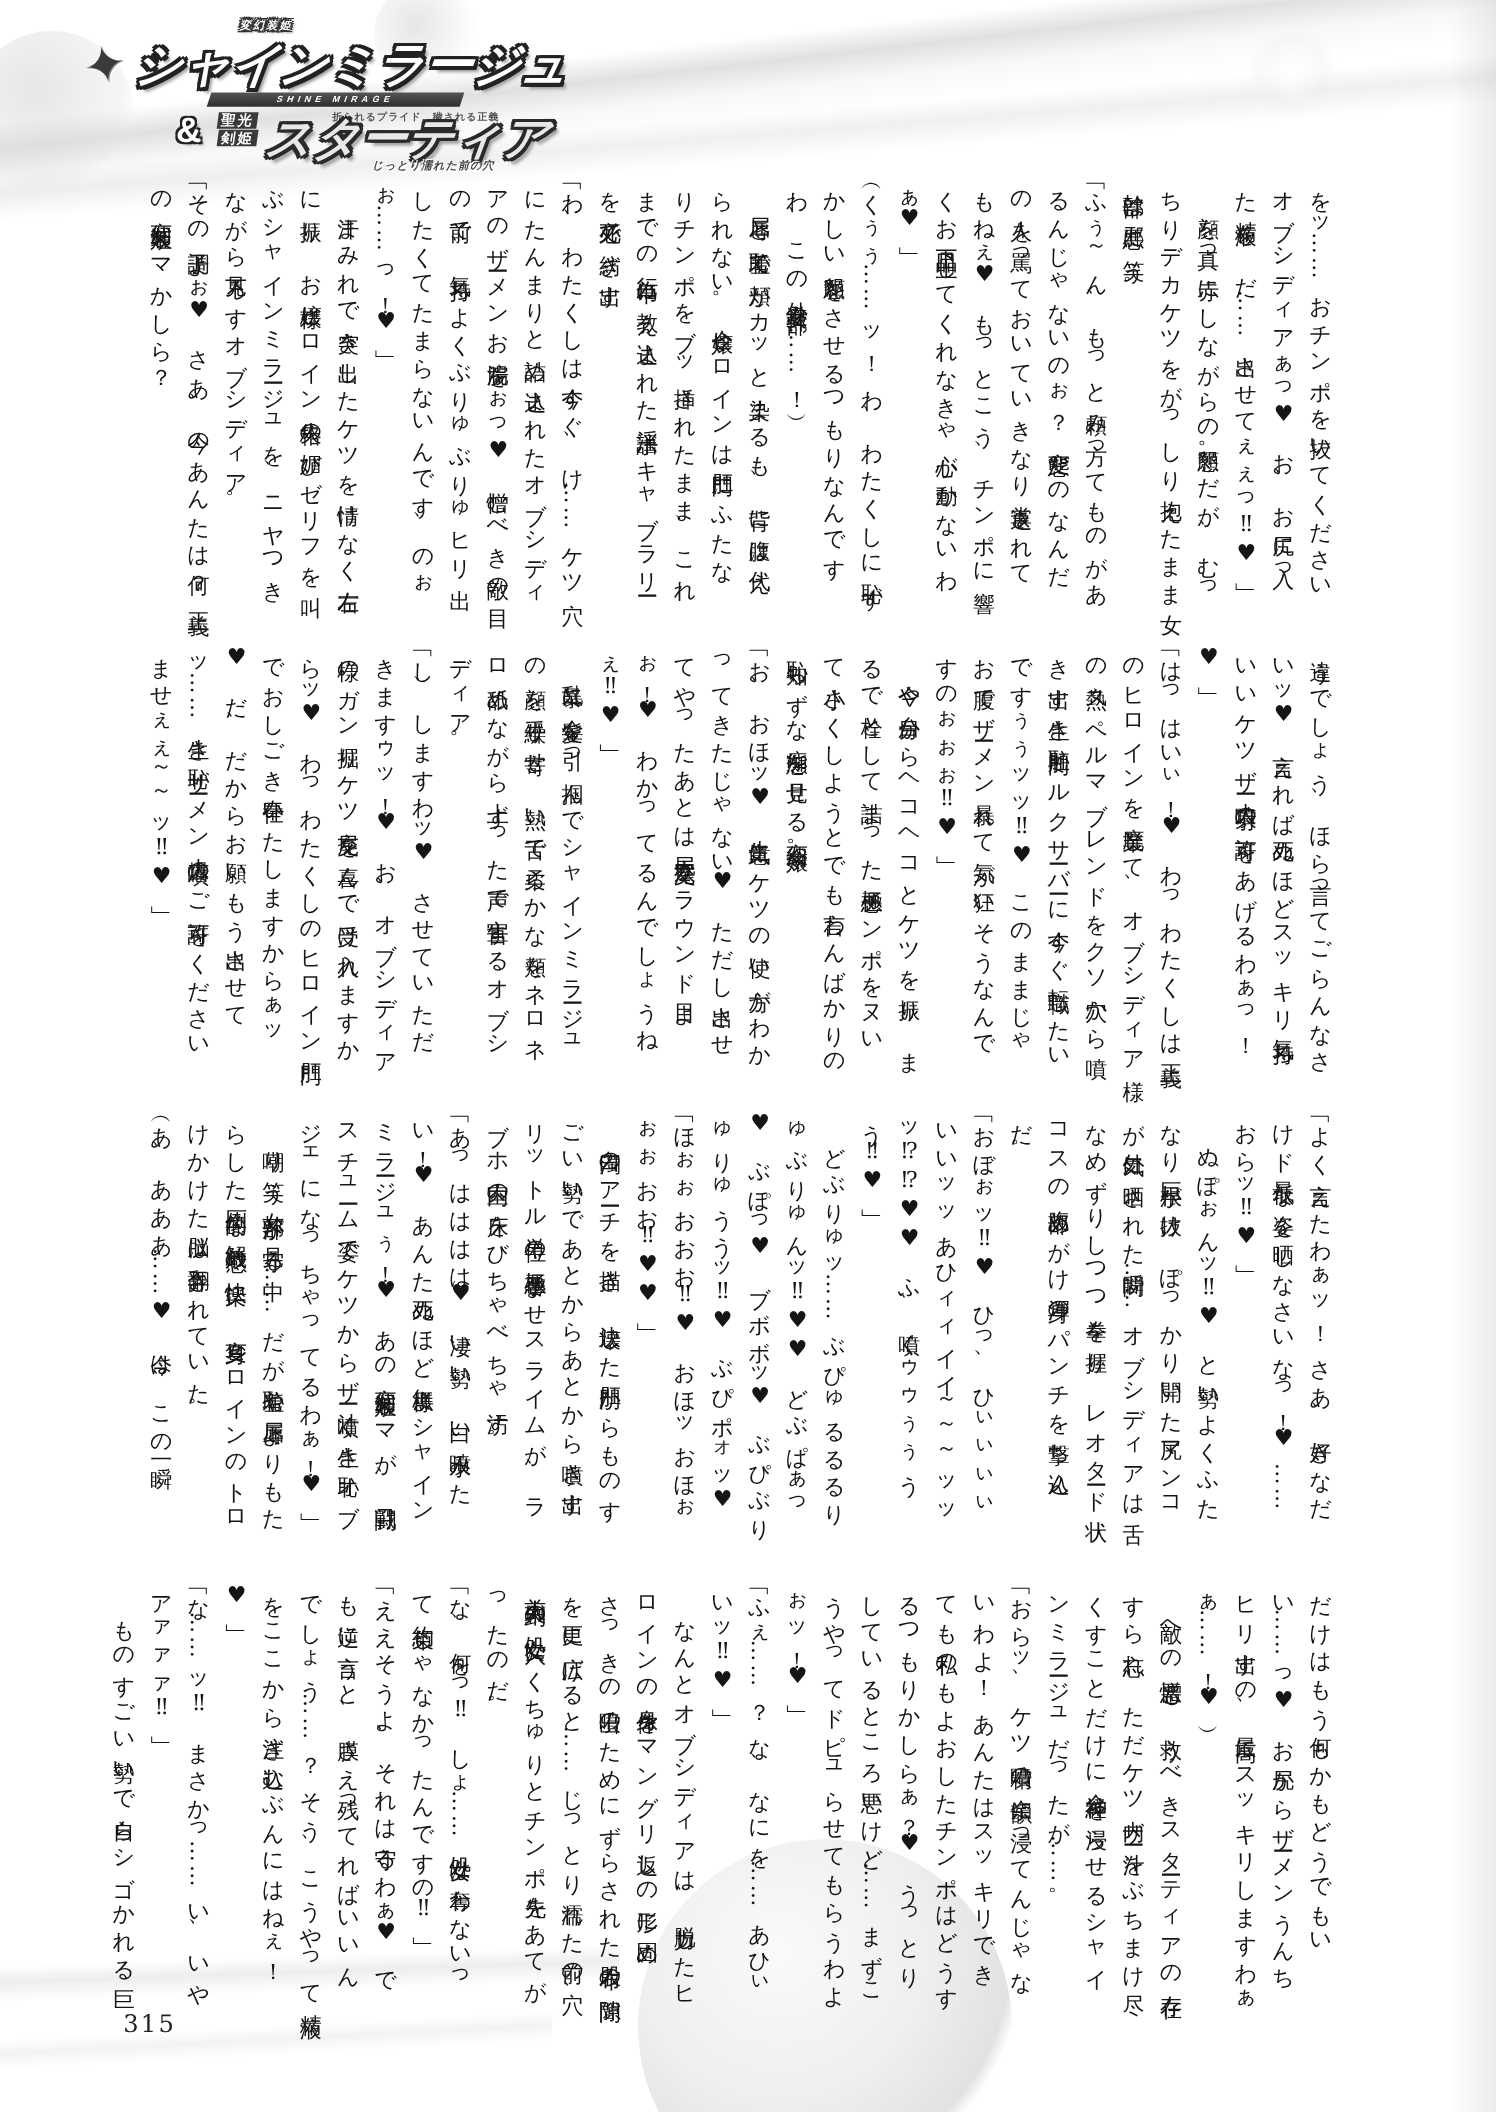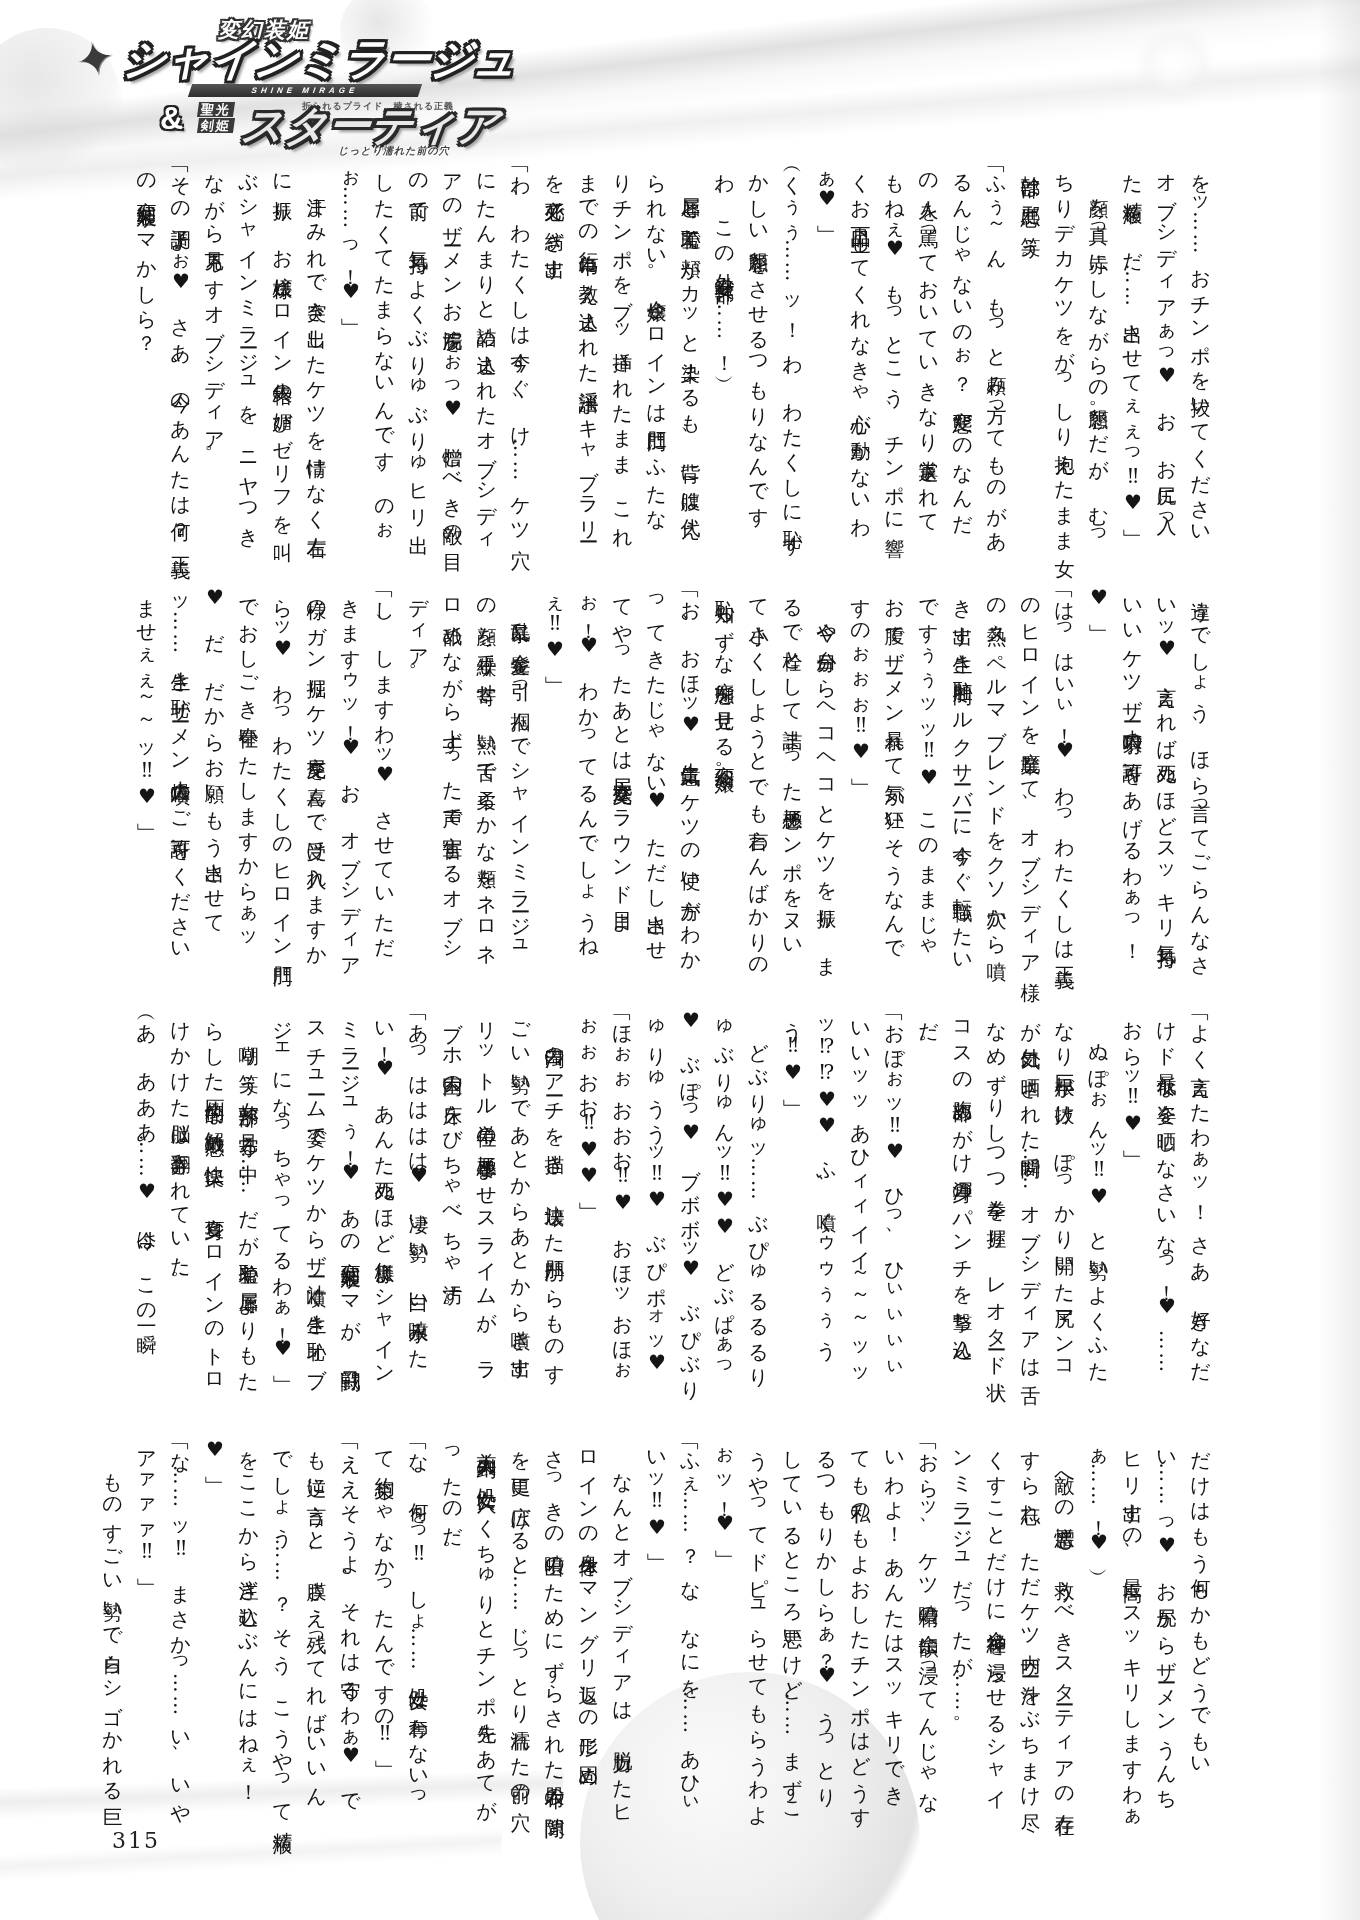--- a/index.html
+++ b/index.html
@@ -50,21 +50,21 @@
   }
   #deco-edge-right{
     top:0;right:0;width:42px;height:1920px;
     background:linear-gradient(to right,transparent,rgba(185,185,185,.28));
   }
   
   #logo{position:absolute;left:70px;top:2px;width:420px;height:158px;z-index:3;
         font-family:"Liberation Sans","DejaVu Sans",sans-serif;}
   .logo-kicker{
     position:absolute;left:148px;top:14px;
-    font-size:21px;font-weight:bold;font-style:italic;letter-spacing:2px;color:#fff;
+    font-size:10px;font-weight:bold;font-style:italic;letter-spacing:2px;color:#fff;
     text-shadow:-2px -2px 0 #333,2px -2px 0 #333,-2px 2px 0 #333,2px 2px 0 #333,0 -2px 0 #333,0 2px 0 #333,-2px 0 0 #333,2px 0 0 #333,3px 3px 2px #999;
   }
   .logo-sparkle{
     position:absolute;left:6px;top:30px;font-size:46px;color:#3a3a3a;
     text-shadow:1px 1px 0 #888;transform:rotate(-12deg);
   }
   .logo-main{
     position:absolute;left:52px;top:28px;
     font-size:44px;font-weight:bold;font-style:italic;letter-spacing:-1px;color:#fff;white-space:nowrap;
     transform:skewX(-7deg);

